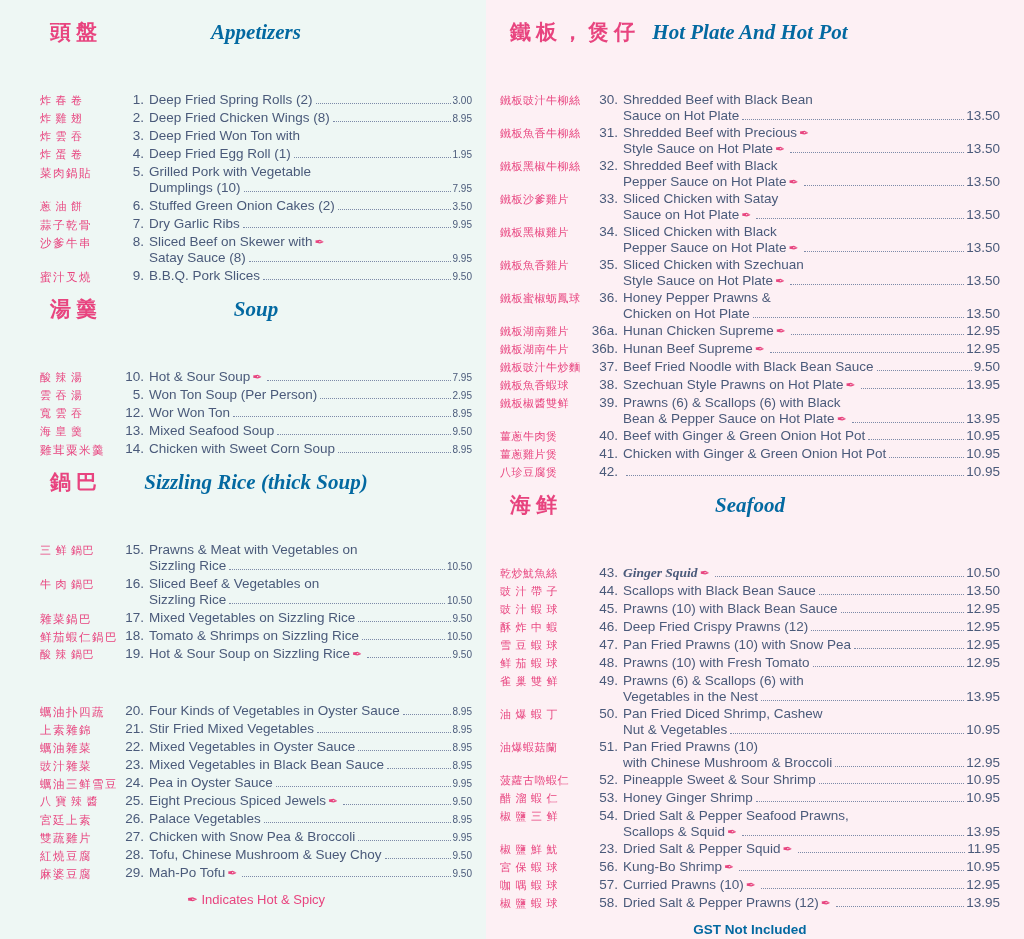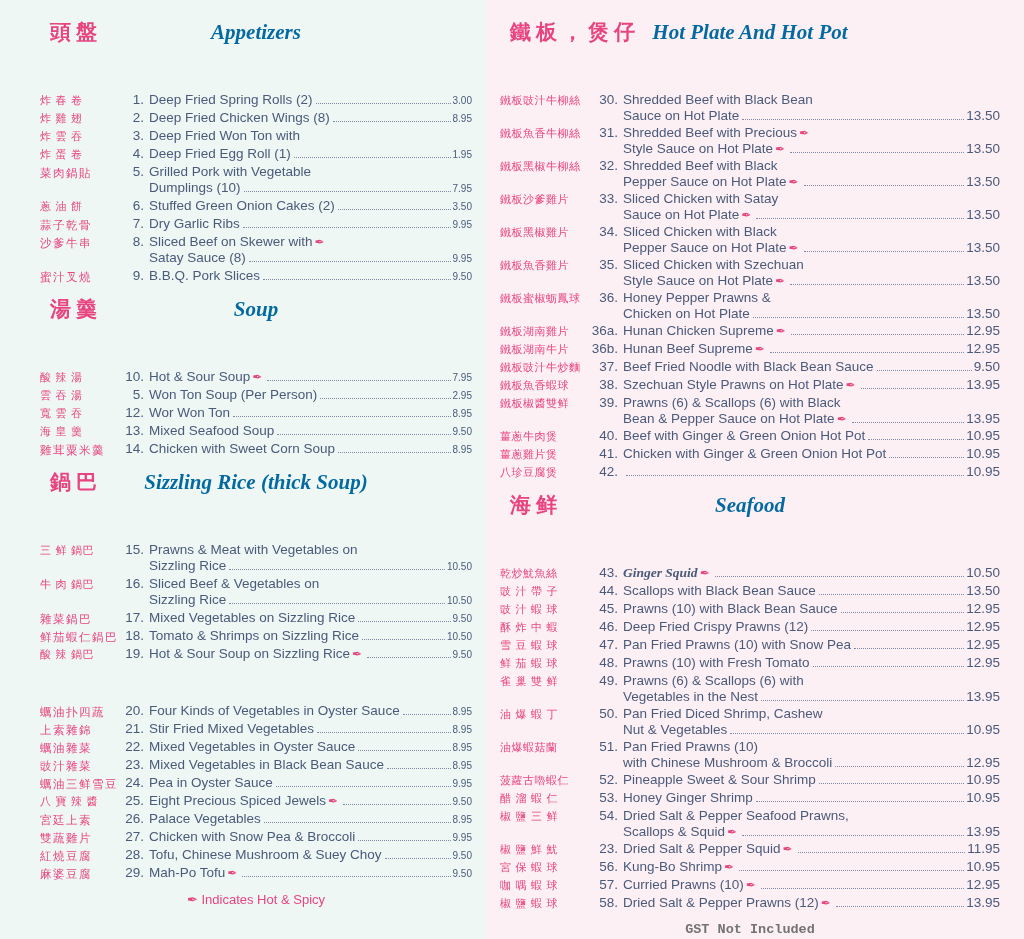--- a/index.html
+++ b/index.html
@@ -49,22 +49,22 @@
   .nm{white-space:nowrap;}
   .dots{flex:1;border-bottom:1.5px dotted #7c8aa8;margin:0 2px 4px 3px;min-width:6px;}
   .price{white-space:nowrap;font-size:10px;}
   .chili{color:#e8447f;font-size:12px;padding:0 2px;}
   .fancy{font-family:"Liberation Serif", serif;font-style:italic;font-weight:bold;}
 
   .footnote{
     text-align:center;color:#e8447f;font-size:13px;
   }
   .gst{
-    text-align:center;color:#737373;font-size:13.5px;font-weight:bold;
-    font-family:Liberation Mono, monospace;margin-top:10px;
+    text-align:center;color:#0369a1;font-size:13.5px;font-weight:bold;
+    font-family:Liberation Sans, sans-serif;margin-top:10px;
   }
   .right .cn{width:86px;flex:0 0 86px;font-size:11px;letter-spacing:0.5px;}
   .right .num{width:32px;flex:0 0 32px;}
   .right .line, .right .cont, .right .price{font-size:13.5px;}
 </style>
 </head>
 <body>
 
 <div class="page">
 

